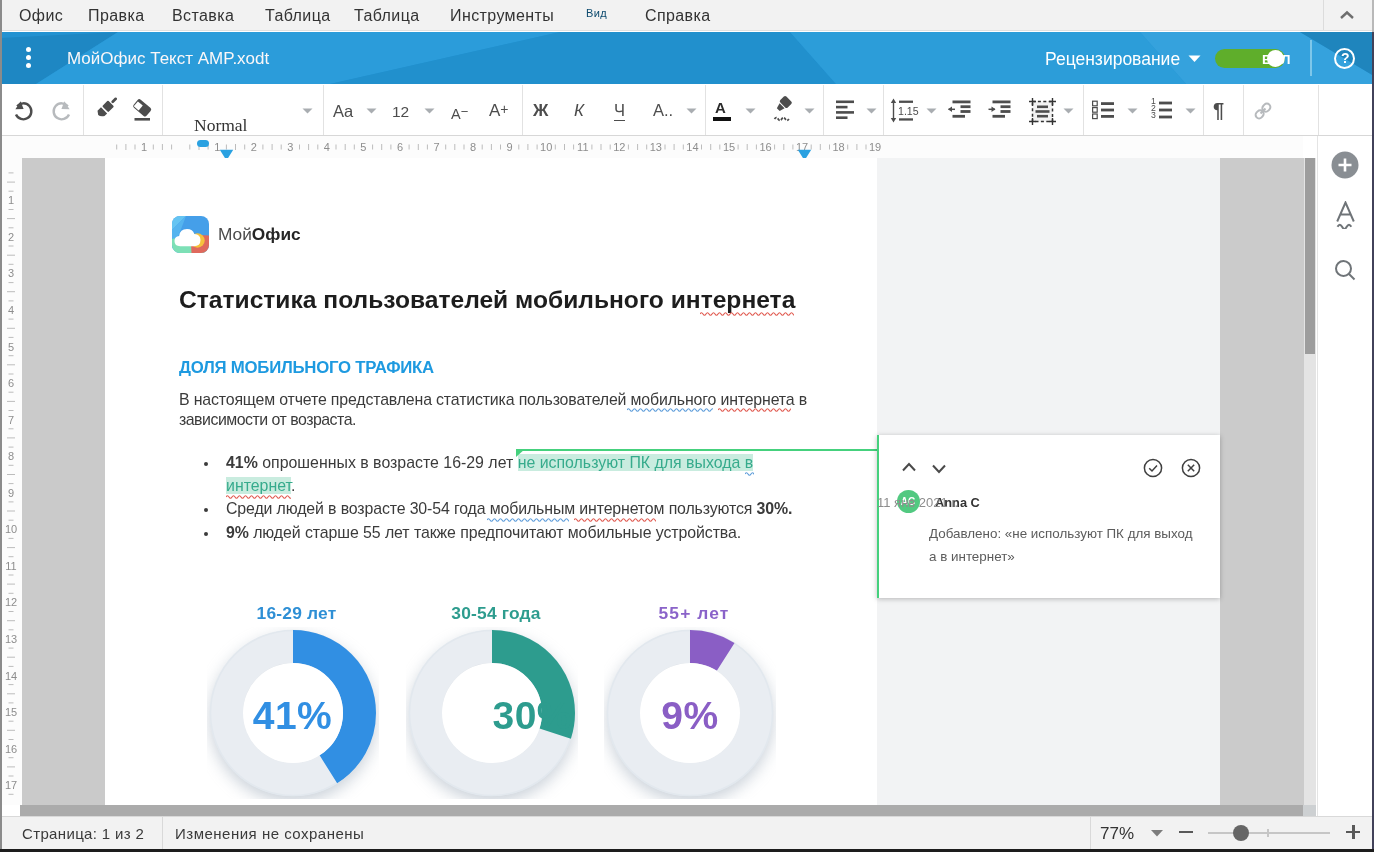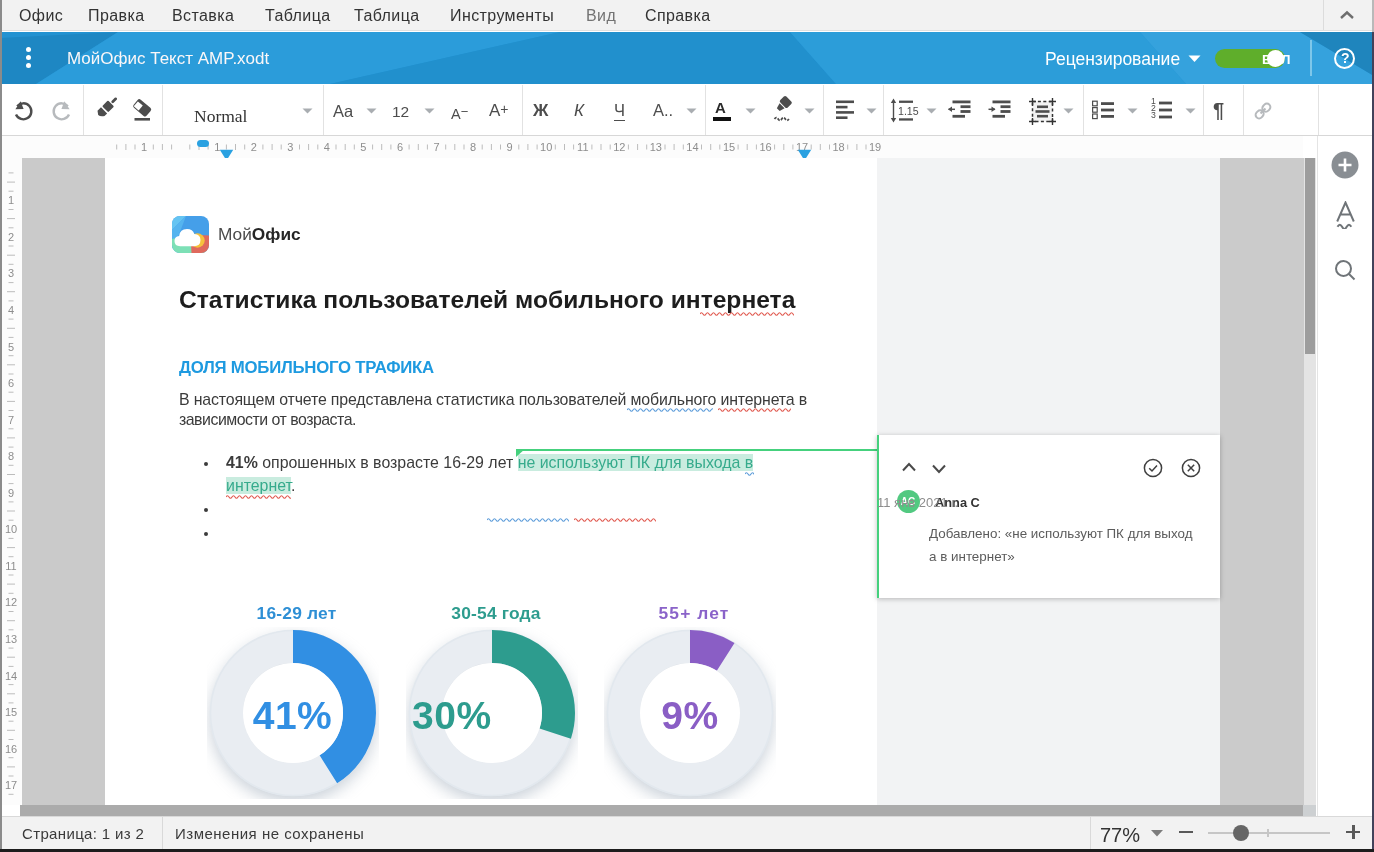--- a/index.html
+++ b/index.html
@@ -11,21 +11,21 @@
 </style></head><body>
 <div id="root">
 
 <div class="abs" style="left:0;top:0;width:1374px;height:31px;background:#f2f2f2;border-bottom:1px solid #e0e0e0"></div>
 <div class="abs" style="left:19px;top:7px;font-size:16px;letter-spacing:.4px;color:#333">Офис</div>
 <div class="abs" style="left:88px;top:7px;font-size:16px;letter-spacing:.4px;color:#333">Правка</div>
 <div class="abs" style="left:172px;top:7px;font-size:16px;letter-spacing:.4px;color:#333">Вставка</div>
 <div class="abs" style="left:265px;top:7px;font-size:16px;letter-spacing:.4px;color:#333">Таблица</div>
 <div class="abs" style="left:354px;top:7px;font-size:16px;letter-spacing:.4px;color:#333">Таблица</div>
 <div class="abs" style="left:450px;top:7px;font-size:16px;letter-spacing:.4px;color:#333">Инструменты</div>
-<div class="abs" style="left:586px;top:7px;font-size:16px;letter-spacing:.4px;color:#737373">Вид</div>
+<div class="abs" style="left:586px;top:7px;font-size:11px;letter-spacing:.4px;color:#0c4a6e">Вид</div>
 <div class="abs" style="left:645px;top:7px;font-size:16px;letter-spacing:.4px;color:#333">Справка</div>
 <div class="abs" style="left:1323px;top:0;width:1px;height:30px;background:#dcdcdc"></div>
 <svg class="abs" style="left:1339px;top:10px" width="16" height="10" viewBox="0 0 16 10">
       <path d="M2 8 L8 2.5 L14 8" fill="none" stroke="#6e6e6e" stroke-width="2.4"></path>
     </svg>
 <svg class="abs" style="left:0;top:32px" width="1374" height="52" viewBox="0 0 1374 52">
 <rect width="1374" height="52" fill="#2392d1"></rect>
 <polygon points="0,52 0,6 118,0 36,52" fill="#1e87c3"></polygon>
 <polygon points="118,0 560,0 330,52 36,52" fill="#2b9cda"></polygon>
 <polygon points="560,0 790,0 836,52 330,52" fill="#2190cd"></polygon>
@@ -76,21 +76,21 @@
 <path d="M9.0 13.2 h8.6 v3.6 q-2.2 3.6 -5.2 3.8 l-3.4 -2.4 Z" fill="#4d4d4d"></path>
 </g>
     </svg>
 <svg class="abs" style="left:129px;top:97px" width="26" height="26" viewBox="0 0 26 26">
 <g transform="rotate(40 13 11)">
 <rect x="4.5" y="5.5" width="17" height="10.5" rx="2.2" fill="#4d4d4d"></rect>
 <rect x="5.6" y="8.6" width="6.4" height="6.4" fill="#fff"></rect>
 </g>
 <rect x="5.5" y="21.0" width="15.5" height="2.6" fill="#4d4d4d"></rect>
     </svg>
-<div class="abs" style="left:194px;top:106px;font-family:'Liberation Serif',serif;font-size:17.5px;color:#333">Normal</div>
+<div class="abs" style="left:194px;top:115px;font-family:'Liberation Serif',serif;font-size:17.5px;color:#333">Normal</div>
 <svg class="abs" style="left:302px;top:107.5px" width="11" height="6" viewBox="0 0 11 6">
       <path d="M0.5 0.5 L5.5 5.5 L10.5 0.5 Z" fill="#a9adb1"></path>
     </svg>
 <div class="abs" style="left:333px;top:102px;font-size:16.5px;color:#4d4d4d">Aa</div>
 <svg class="abs" style="left:366px;top:107.5px" width="11" height="6" viewBox="0 0 11 6">
       <path d="M0.5 0.5 L5.5 5.5 L10.5 0.5 Z" fill="#a9adb1"></path>
     </svg>
 <div class="abs" style="left:392px;top:103px;font-size:15.5px;color:#4d4d4d">12</div>
 <svg class="abs" style="left:424px;top:107.5px" width="11" height="6" viewBox="0 0 11 6">
       <path d="M0.5 0.5 L5.5 5.5 L10.5 0.5 Z" fill="#a9adb1"></path>
@@ -266,20 +266,22 @@
 <path d="M8.2 30.2 q-5.7 0 -5.7 -5.2 q0 -4.6 4.6 -5 q0.8 -7 7.9 -7 q5.8 0 7.3 4.9 q6.2 0.3 6.2 6.1 q0 6.2 -6.8 6.2 Z" fill="#fff"></path>
 </g>
     </svg>
 <div class="abs" style="left:218px;top:224px;font-size:17.3px;color:#3a3a3a"><span style="font-weight:300;color:#4a4a4a">Мой</span><span style="font-weight:bold;color:#262626">Офис</span></div>
 <div class="abs" style="left:179px;top:286px;font-size:24.6px;font-weight:bold;color:#1d1d1d;white-space:nowrap">Статистика пользователей мобильного интернета</div>
 <div class="abs" style="left:179px;top:357.5px;font-size:16.8px;font-weight:bold;color:#1e9ae0;white-space:nowrap;letter-spacing:-.25px">ДОЛЯ МОБИЛЬНОГО ТРАФИКА</div>
 <div class="abs" style="left:179px;top:390.5px;font-size:15.9px;letter-spacing:-.16px;color:#3b3b3b;white-space:nowrap">В настоящем отчете представлена статистика пользователей мобильного интернета в</div>
 <div class="abs" style="left:179px;top:411px;font-size:15.9px;letter-spacing:-.5px;color:#3b3b3b;white-space:nowrap">зависимости от возраста.</div>
 <div class="abs" style="left:226px;top:453.5px;font-size:15.9px;color:#3b3b3b;white-space:nowrap"><b>41%</b> опрошенных в возрасте 16-29 лет <span style="background:#c9ecdf;color:#36ab8c">не используют ПК для выхода в</span></div>
 <div class="abs" style="left:226px;top:476.5px;font-size:15.9px;color:#3b3b3b;white-space:nowrap"><span style="background:#c9ecdf;color:#36ab8c">интернет</span>.</div>
+<div class="abs" style="left:226px;top:500px;letter-spacing:-.13px;font-size:15.9px;color:#3b3b3b;white-space:nowrap">Среди людей в возрасте 30-54 года мобильным интернетом пользуются <b>30%.</b></div>
+<div class="abs" style="left:226px;top:523.5px;letter-spacing:-.08px;font-size:15.9px;color:#3b3b3b;white-space:nowrap"><b>9%</b> людей старше 55 лет также предпочитают мобильные устройства.</div>
 <div class="abs" style="left:204px;top:461.5px;width:4px;height:4px;border-radius:50%;background:#3b3b3b"></div>
 <div class="abs" style="left:204px;top:508px;width:4px;height:4px;border-radius:50%;background:#3b3b3b"></div>
 <div class="abs" style="left:204px;top:531.5px;width:4px;height:4px;border-radius:50%;background:#3b3b3b"></div>
 <svg class="abs" style="left:700px;top:311px" width="94" height="5" viewBox="0 0 94 5">
       <path d="M0 3 q1.5 -2.6 3 0 q1.5 2.6 3 0 q1.5 -2.6 3 0 q1.5 2.6 3 0 q1.5 -2.6 3 0 q1.5 2.6 3 0 q1.5 -2.6 3 0 q1.5 2.6 3 0 q1.5 -2.6 3 0 q1.5 2.6 3 0 q1.5 -2.6 3 0 q1.5 2.6 3 0 q1.5 -2.6 3 0 q1.5 2.6 3 0 q1.5 -2.6 3 0 q1.5 2.6 3 0 q1.5 -2.6 3 0 q1.5 2.6 3 0 q1.5 -2.6 3 0 q1.5 2.6 3 0 q1.5 -2.6 3 0 q1.5 2.6 3 0 q1.5 -2.6 3 0 q1.5 2.6 3 0 q1.5 -2.6 3 0 q1.5 2.6 3 0 q1.5 -2.6 3 0 q1.5 2.6 3 0 q1.5 -2.6 3 0 q1.5 2.6 3 0 q1.5 -2.6 3 0 q1.5 2.6 3 0" fill="none" stroke="#e0574d" stroke-width="1.1"></path>
     </svg>
 <svg class="abs" style="left:627px;top:406.5px" width="86" height="5" viewBox="0 0 86 5">
       <path d="M0 3 q1.5 -2.6 3 0 q1.5 2.6 3 0 q1.5 -2.6 3 0 q1.5 2.6 3 0 q1.5 -2.6 3 0 q1.5 2.6 3 0 q1.5 -2.6 3 0 q1.5 2.6 3 0 q1.5 -2.6 3 0 q1.5 2.6 3 0 q1.5 -2.6 3 0 q1.5 2.6 3 0 q1.5 -2.6 3 0 q1.5 2.6 3 0 q1.5 -2.6 3 0 q1.5 2.6 3 0 q1.5 -2.6 3 0 q1.5 2.6 3 0 q1.5 -2.6 3 0 q1.5 2.6 3 0 q1.5 -2.6 3 0 q1.5 2.6 3 0 q1.5 -2.6 3 0 q1.5 2.6 3 0 q1.5 -2.6 3 0 q1.5 2.6 3 0 q1.5 -2.6 3 0 q1.5 2.6 3 0 q1.5 -2.6 3 0 q1.5 2.6 3 0" fill="none" stroke="#5b9bd9" stroke-width="1.1"></path>
     </svg>
 <svg class="abs" style="left:718px;top:406.5px" width="73" height="5" viewBox="0 0 73 5">
@@ -316,21 +318,21 @@
 </svg>
 <div class="abs" style="left:416px;top:603px;width:160px;text-align:center;font-size:17.4px;font-weight:bold;letter-spacing:.2px;color:#2d9c8e">30-54 года</div>
 <svg class="abs" style="left:604px;top:627px" width="172" height="172" viewBox="0 0 172 172">
 <circle cx="86" cy="86" r="66.5" fill="none" stroke="#e9edf2" stroke-width="33" filter="drop-shadow(0 6px 8px rgba(115,135,155,0.38))"></circle>
 <circle cx="86" cy="86" r="82.5" fill="none" stroke="#e2e8ee" stroke-width="1.6"></circle>
 <circle cx="86" cy="86" r="66.5" fill="none" stroke="#8a5ec5" stroke-width="33" stroke-dasharray="37.6 417.8" transform="rotate(-90 86 86)"></circle>
 <circle cx="86" cy="86" r="50" fill="#fff"></circle>
 </svg>
 <div class="abs" style="left:614px;top:603px;width:160px;text-align:center;font-size:17.4px;font-weight:bold;letter-spacing:1.1px;color:#8a63c9">55+ лет</div>
 <div class="abs" style="left:212.5px;top:694px;width:160px;text-align:center;font-size:39px;font-weight:bold;letter-spacing:.5px;color:#318fe3">41%</div>
-<div class="abs" style="left:412px;top:694px;width:160px;text-align:left;font-size:39px;font-weight:bold;letter-spacing:.5px;color:#2d9c8e">30%</div>
+<div class="abs" style="left:412px;top:694px;width:160px;text-align:right;font-size:39px;font-weight:bold;letter-spacing:.5px;color:#2d9c8e">30%</div>
 <div class="abs" style="left:610px;top:694px;width:160px;text-align:center;font-size:39px;font-weight:bold;letter-spacing:.5px;color:#8a5ec5">9%</div>
 <div class="abs" style="left:877px;top:435px;width:343px;height:163px;background:#fff;border-left:2.5px solid #45d17d;box-shadow:0 1px 5px rgba(0,0,0,0.25)"></div>
 <svg class="abs" style="left:901px;top:462px" width="16" height="10" viewBox="0 0 16 10">
       <path d="M2 8.5 L8 2 L14 8.5" fill="none" stroke="#4a4a4a" stroke-width="2"></path>
     </svg>
 <svg class="abs" style="left:931px;top:464px" width="16" height="10" viewBox="0 0 16 10">
       <path d="M2 1.5 L8 8 L14 1.5" fill="none" stroke="#4a4a4a" stroke-width="2"></path>
     </svg>
 <svg class="abs" style="left:1143px;top:458px" width="20" height="20" viewBox="0 0 20 20">
 <circle cx="10" cy="10" r="8.6" fill="none" stroke="#3f3f3f" stroke-width="1.5"></circle>
@@ -361,21 +363,21 @@
     </svg>
 <svg class="abs" style="left:1334px;top:259px" width="22" height="22" viewBox="0 0 22 22">
 <circle cx="9.5" cy="9.5" r="7.5" fill="none" stroke="#6f7478" stroke-width="2"></circle>
 <path d="M15 15 L20.5 20.5" stroke="#6f7478" stroke-width="2"></path>
     </svg>
 <div class="abs" style="left:0;top:816px;width:1374px;height:33px;background:#f2f2f2;border-top:1px solid #d9d9d9"></div>
 <div class="abs" style="left:22px;top:824.5px;font-size:15px;letter-spacing:.35px;color:#3a3a3a">Страница: 1 из 2</div>
 <div class="abs" style="left:162px;top:817px;width:1px;height:32px;background:#d9d9d9"></div>
 <div class="abs" style="left:175px;top:824.5px;font-size:15px;letter-spacing:.5px;color:#3a3a3a">Изменения не сохранены</div>
 <div class="abs" style="left:1090px;top:817px;width:1px;height:32px;background:#d9d9d9"></div>
-<div class="abs" style="left:1100px;top:824px;font-size:20px;color:#333">77%</div>
+<div class="abs" style="left:1100px;top:824px;font-size:17px;color:#333">77%</div>
 <svg class="abs" style="left:1150px;top:829px" width="14" height="8" viewBox="0 0 14 8">
       <path d="M1 1 L7 7.5 L13 1 Z" fill="#7c7c7c"></path>
     </svg>
 <div class="abs" style="left:1179px;top:830.5px;width:14px;height:2.6px;background:#595959"></div>
 <div class="abs" style="left:1208px;top:831.5px;width:122px;height:2px;background:#c6c6c6"></div>
 <div class="abs" style="left:1267px;top:828.5px;width:2px;height:8px;background:#c6c6c6"></div>
 <div class="abs" style="left:1233px;top:824.5px;width:16px;height:16px;border-radius:50%;background:#666"></div>
 <div class="abs" style="left:1346px;top:830.5px;width:14px;height:2.6px;background:#595959"></div>
 <div class="abs" style="left:1352px;top:824.8px;width:2.6px;height:14px;background:#595959"></div>
 <div class="abs" style="left:0;top:0;width:2px;height:852px;background:#8b8b8b"></div>

